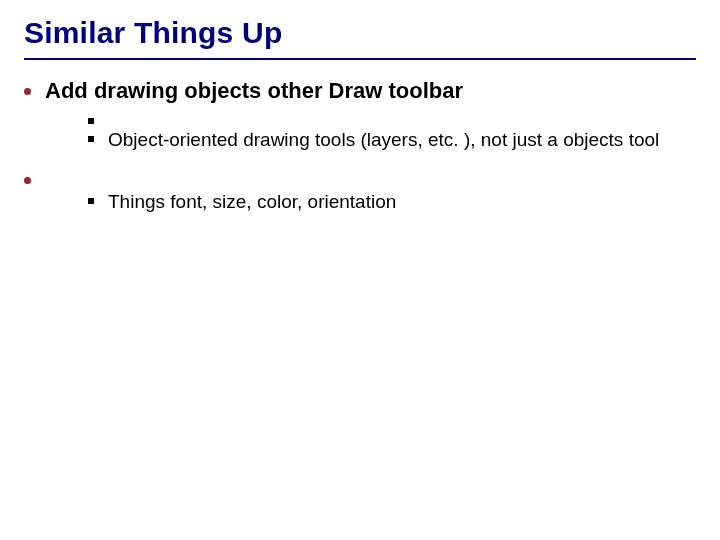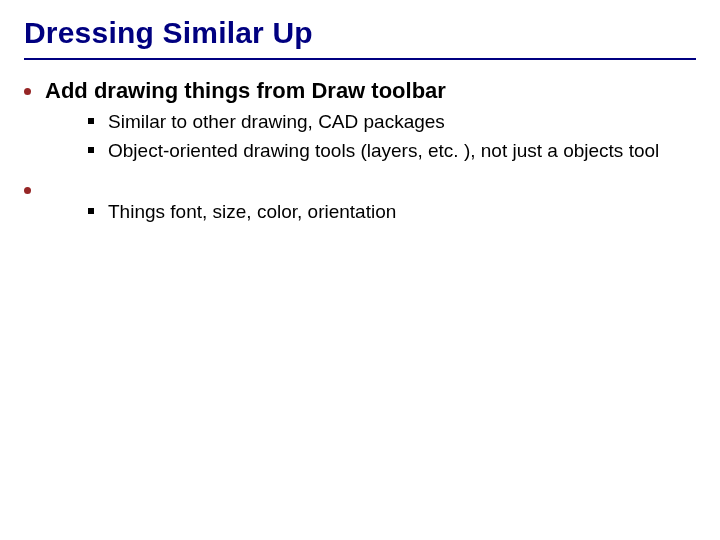--- a/index.html
+++ b/index.html
@@ -69,31 +69,30 @@
     font-size: 19px;
     line-height: 1.3;
     color: #000000;
   }
 </style>
 </head>
 <body>
 
 <div class="slide">
 
-  <h1 class="title">Dressing Similar Up</h1>
+  <h1 class="title">Similar Things Up</h1>
   <hr class="rule">
 
   <div class="section">
     <span class="dot"></span>
-    <p class="section-title">Add drawing things from Draw toolbar</p>
+    <p class="section-title">Add drawing objects other Draw toolbar</p>
   </div>
   <div class="sublist">
     <div class="subitem">
       <span class="square"></span>
-      <span class="subtext">Similar to other drawing, CAD packages</span>
     </div>
     <div class="subitem">
       <span class="square"></span>
       <span class="subtext">Object-oriented drawing tools (layers, etc. ), not just a objects tool</span>
     </div>
   </div>
 
   <div class="section">
     <span class="dot"></span>
   </div>

